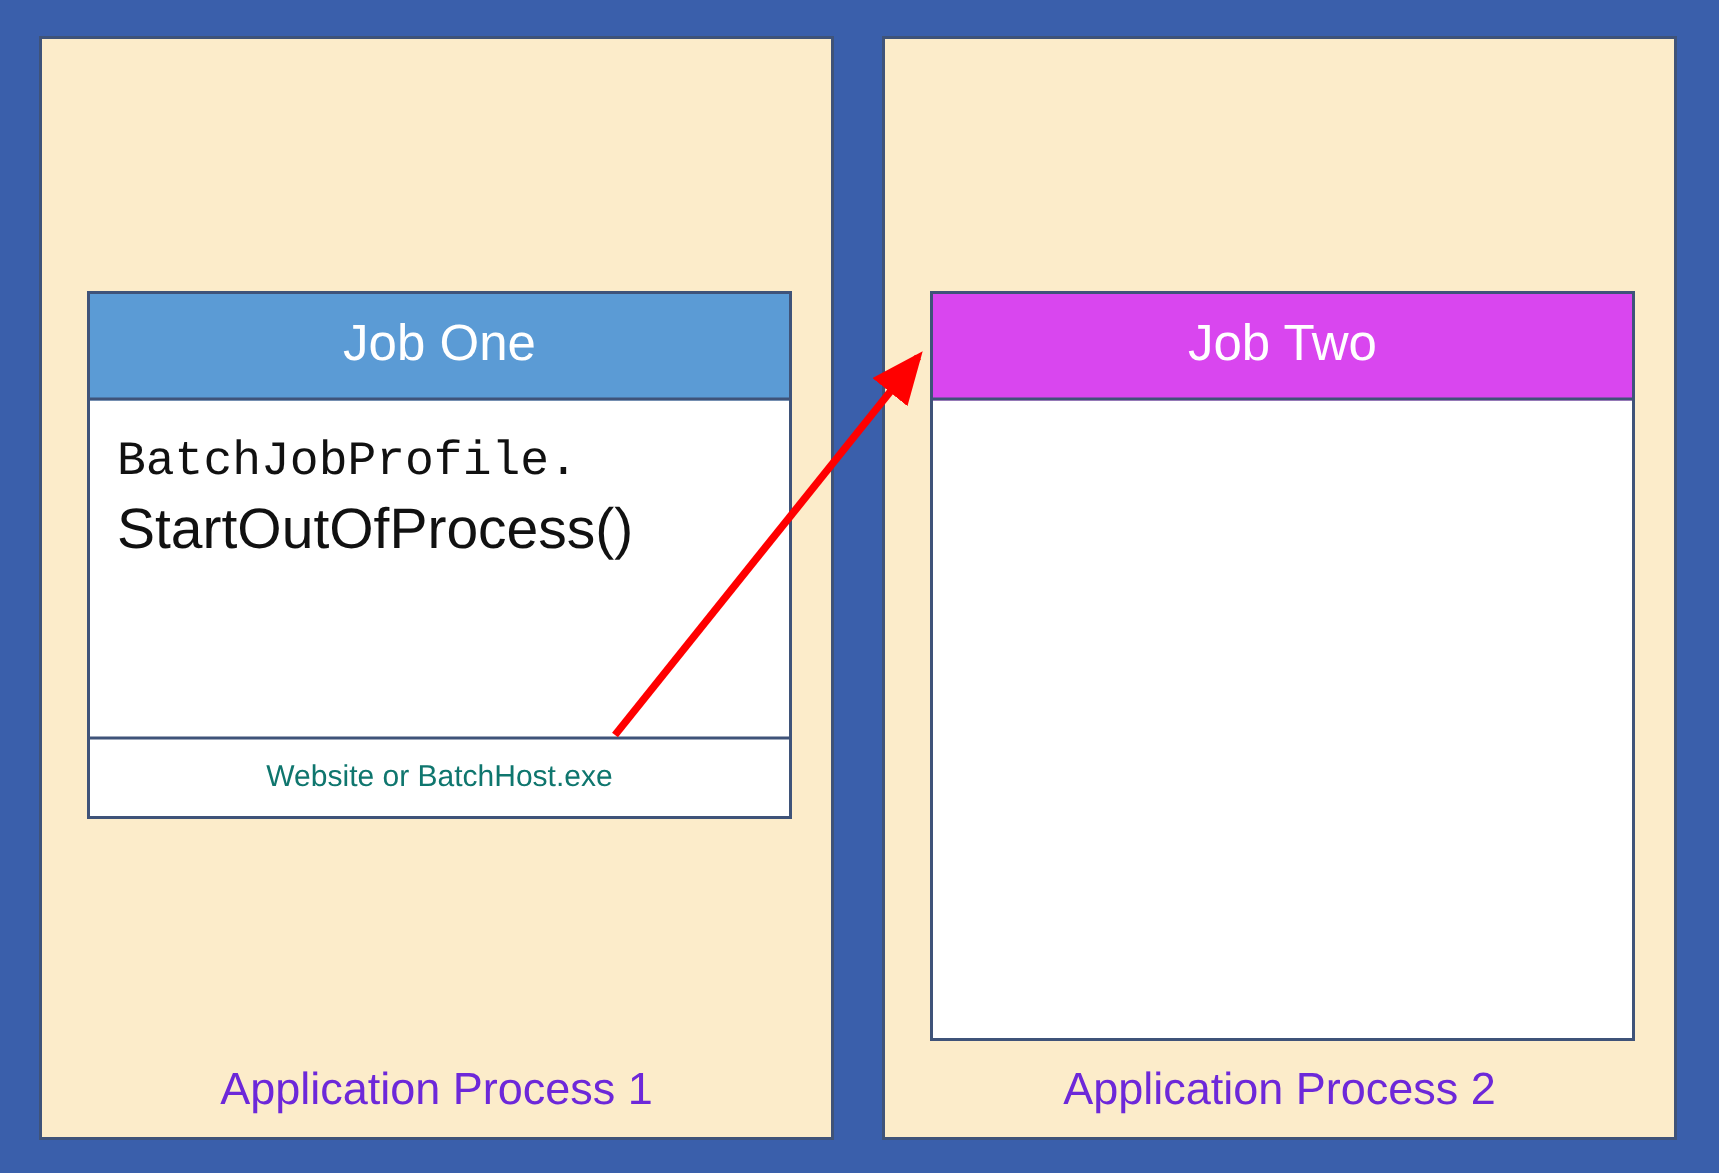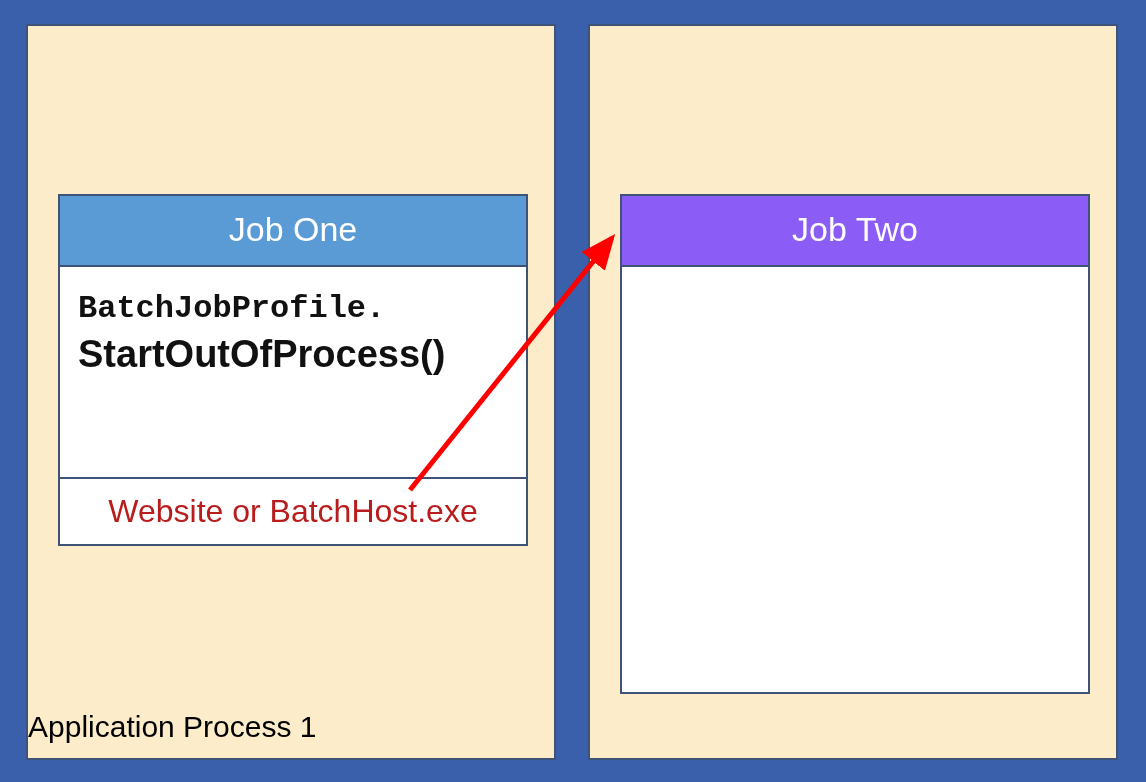--- a/index.html
+++ b/index.html
@@ -13,22 +13,23 @@
     overflow: hidden;
   }
   .process {
     position: absolute;
     background: #FCECCA;
     border: 2px solid #3F5379;
   }
   .process-label {
     position: absolute;
     width: 100%;
+    text-align: center;
     font-size: 30px;
-    color: #000000;
+    color: #6d28d9;
   }
   .job-box {
     position: absolute;
     background: #FFFFFF;
     border: 2px solid #3F5379;
   }
   .job-header {
     width: 100%;
     text-align: center;
     color: #FFFFFF;
@@ -41,22 +42,22 @@
     padding: 20px 18px;
     font-size: 30px;
     color: #111;
     line-height: 1.3;
   }
   .job-footer {
     position: absolute;
     left: 0; right: 0; bottom: 0;
     border-top: 2px solid #3F5379;
     text-align: center;
-    font-size: 32px;
-    color: #b91c1c;
+    font-size: 20px;
+    color: #0f766e;
     padding: 14px 0;
     background: #FFFFFF;
   }
   .code-line1 {
     font-family: Consolas, "Courier New", monospace;
     font-size: 32px;
   }
   .code-line2 {
     font-size: 38px;
   }
@@ -69,32 +70,33 @@
   }
 </style>
 </head>
 <body>
 
 <div class="process" style="left:26px; top:24px; width:530px; height:736px;">
   <div class="process-label" style="bottom:14px;">Application Process 1</div>
 
   <div class="job-box" style="left:30px; top:168px; width:470px; height:352px;">
     <div class="job-header" style="background:#5B9BD5;">Job One</div>
-    <div class="job-body" style="font-weight:bold;">
+    <div class="job-body" style="">
       <span class="code-line1">BatchJobProfile.</span><br>
       <span class="code-line2">StartOutOfProcess()</span>
     </div>
     <div class="job-footer">Website or BatchHost.exe</div>
   </div>
 </div>
 
 <div class="process" style="left:588px; top:24px; width:530px; height:736px;">
+  <div class="process-label" style="bottom:14px;">Application Process 2</div>
 
   <div class="job-box" style="left:30px; top:168px; width:470px; height:500px;">
-    <div class="job-header" style="background:#8b5cf6;">Job Two</div>
+    <div class="job-header" style="background:#d946ef;">Job Two</div>
     <div class="job-body"></div>
   </div>
 </div>
 
 <svg class="arrow">
   <defs>
     <marker id="arrowhead" markerWidth="8" markerHeight="8" refX="6" refY="3" orient="auto">
       <path d="M0,0 L7,3 L0,6 Z" fill="#FF0000"></path>
     </marker>
   </defs>

